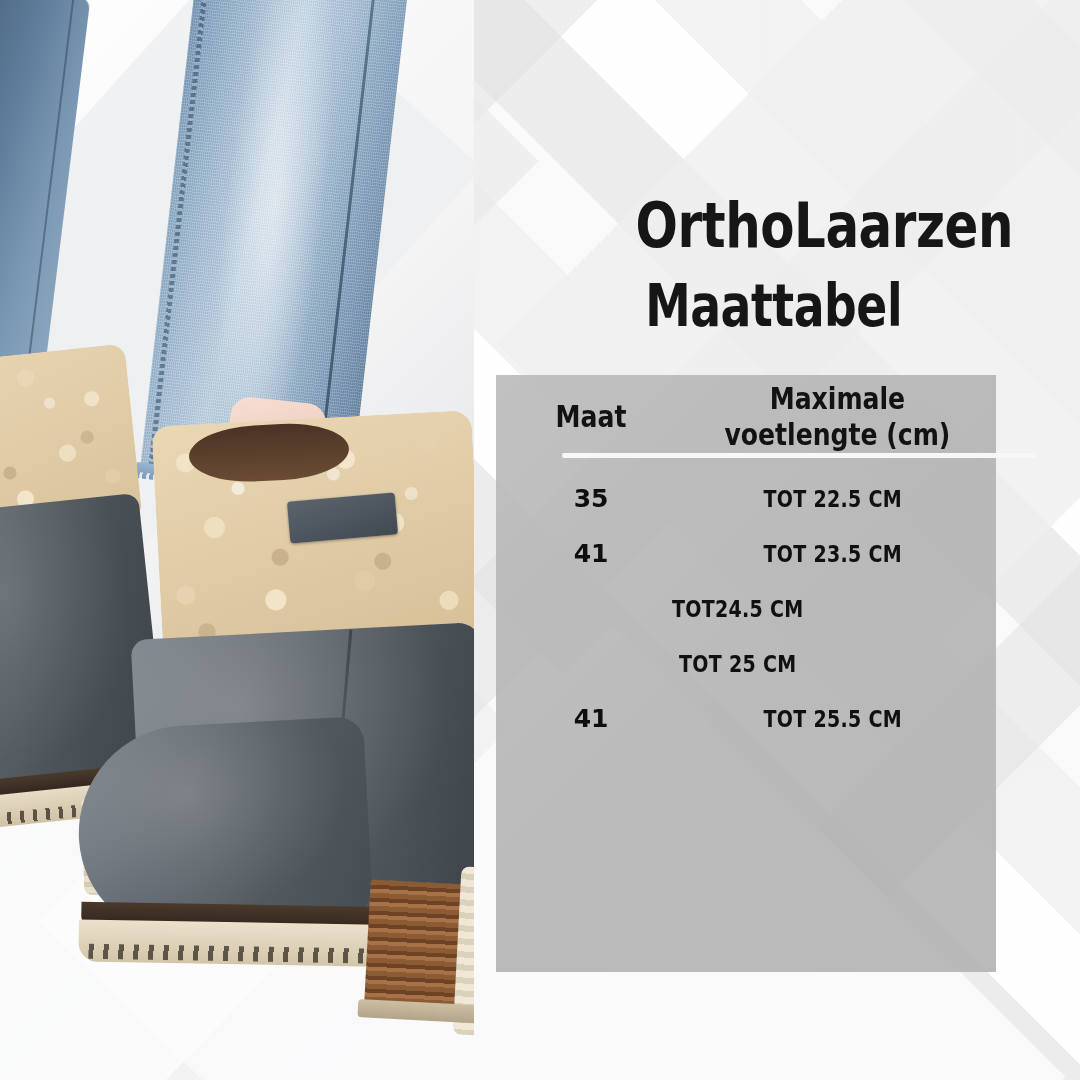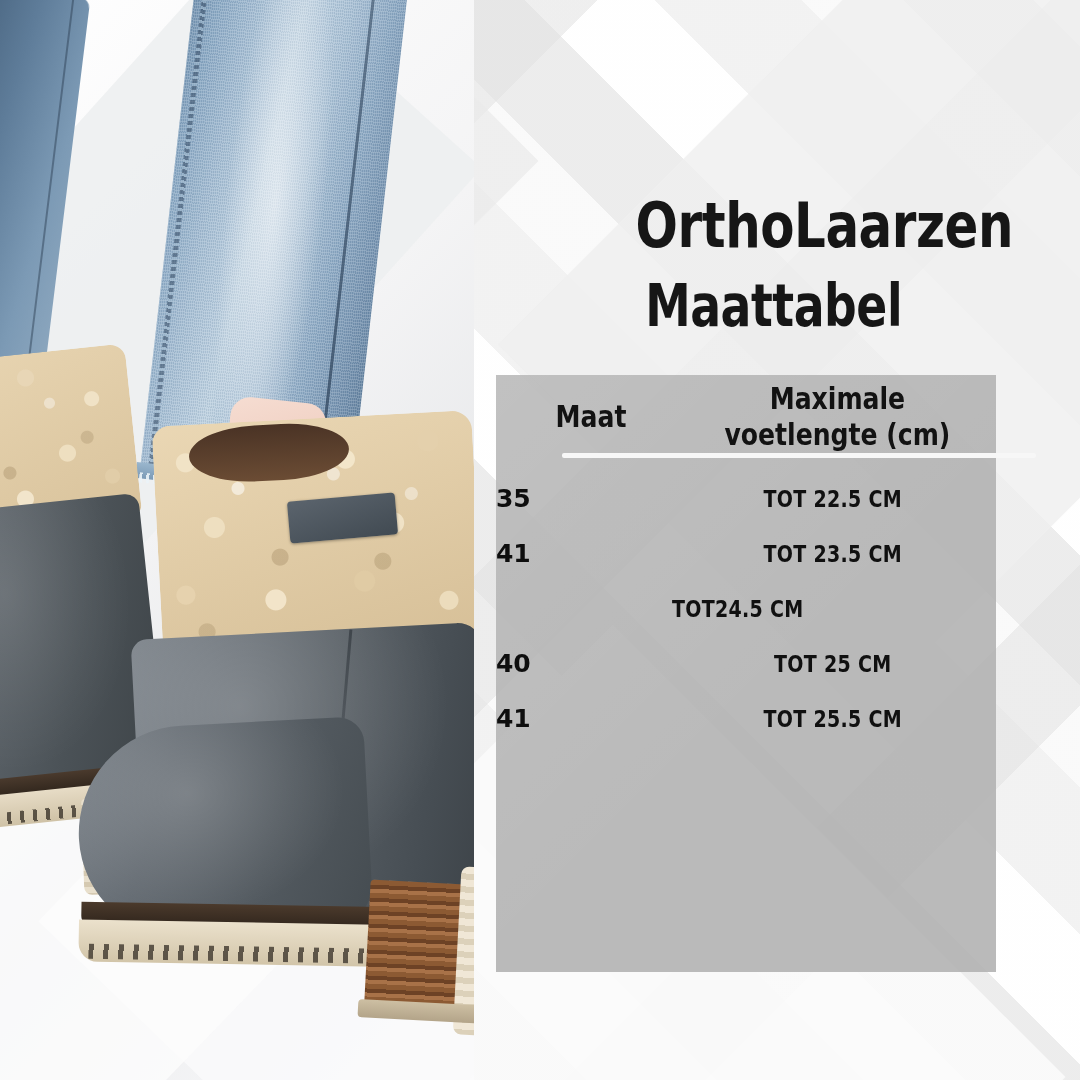--- a/index.html
+++ b/index.html
@@ -323,21 +323,21 @@
   .th.c2{ flex:1; padding-right:8px; }
 
   #head-rule{
     position:absolute; left:66px; width:474px; top:78px; height:5px;
     background:#f7f7f7; border-radius:2px;
   }
 
   #rows{ position:absolute; left:0; right:0; top:96px; }
   .row{ display:flex; align-items:center; height:55px; }
   .cell-size{
-    width:190px; 
+    width:190px; text-align:center;
     font-family:"DejaVu Sans","Liberation Sans", sans-serif;
     font-weight:bold; font-size:25px; color:#0e0e0e;
     letter-spacing:-.2px;
   }
   .cell-len{
     flex:1; text-align:center; padding-right:18px;
     font-family:"Liberation Sans Narrow","DejaVu Sans Condensed","Liberation Sans", sans-serif;
     font-weight:bold; font-size:23px; color:#101010;
     transform:scaleX(.92); letter-spacing:.3px;
   }
@@ -431,21 +431,20 @@
         <div class="cell-len">TOT 22.5 CM</div>
       </div>
       <div class="row">
         <div class="cell-size">41</div>
         <div class="cell-len">TOT 23.5 CM</div>
       </div>
       <div class="row">
         <div class="cell-len">TOT24.5 CM</div>
       </div>
       <div class="row">
-        <div class="cell-size">40</div>
         <div class="cell-len">TOT 25 CM</div>
       </div>
       <div class="row">
         <div class="cell-size">41</div>
         <div class="cell-len">TOT 25.5 CM</div>
       </div>
     </div>
 </div>
 
 </body></html>

